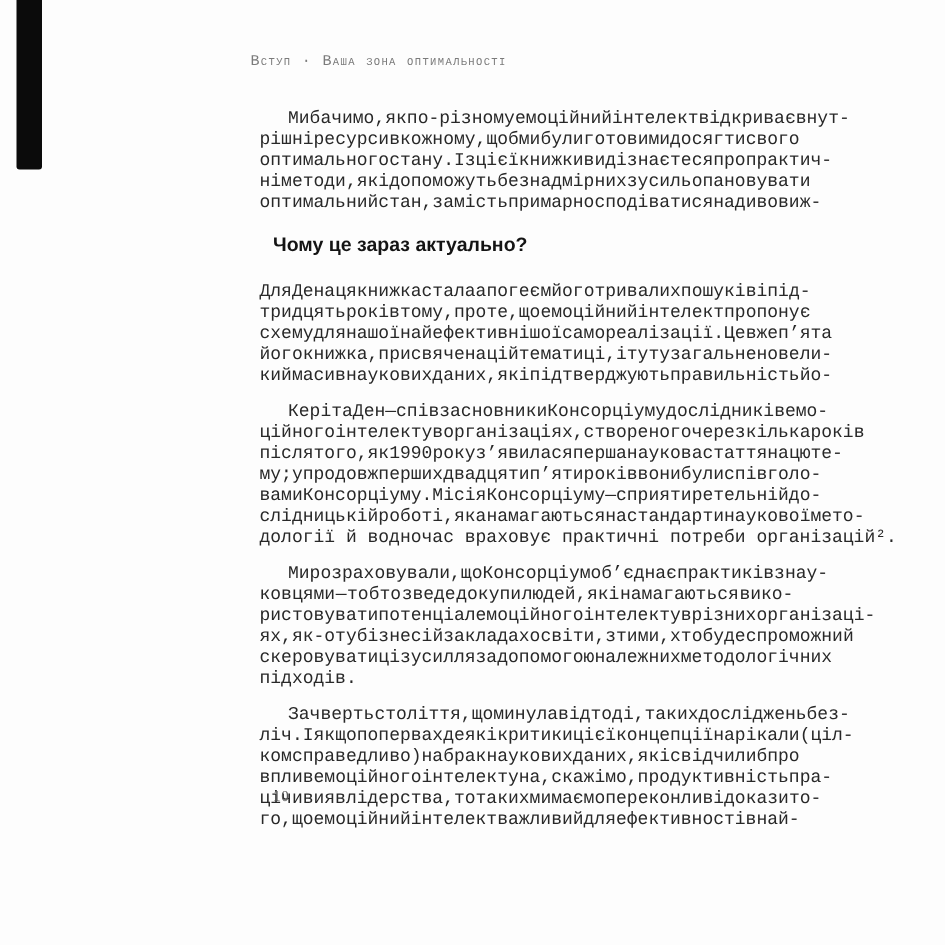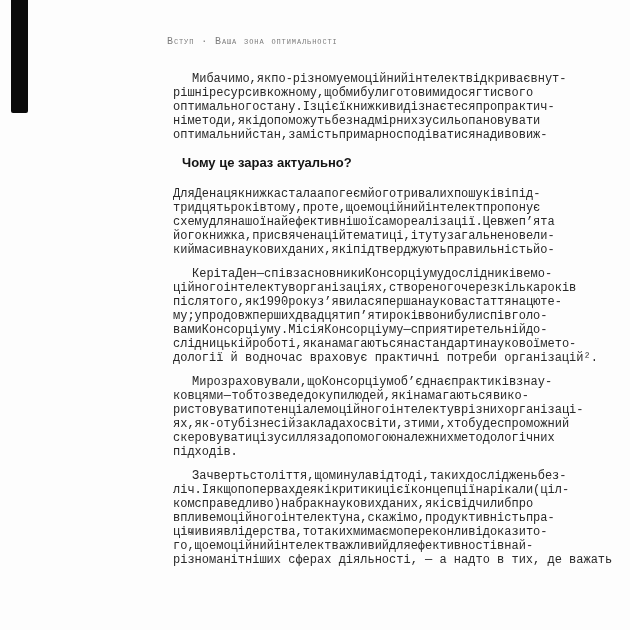--- a/index.html
+++ b/index.html
@@ -378,19 +378,18 @@
           <span>го,</span>
           <span>що</span>
           <span>емоційний</span>
           <span>інтелект</span>
           <span>важливий</span>
           <span>для</span>
           <span>ефективності</span>
           <span>в</span>
           <span>най-</span>
         </div>
-        <div class="line last">різноманітніших сферах діяльності, — а надто в тих, де важать</div>
       </div>
     </div>
 
   <div class="page-number">10</div>
 
 </div>
 
 </body></html>

